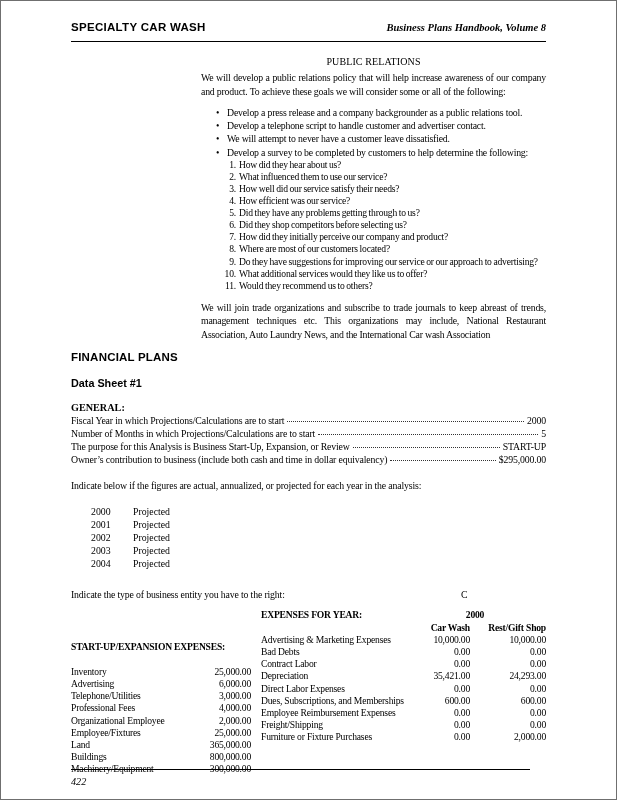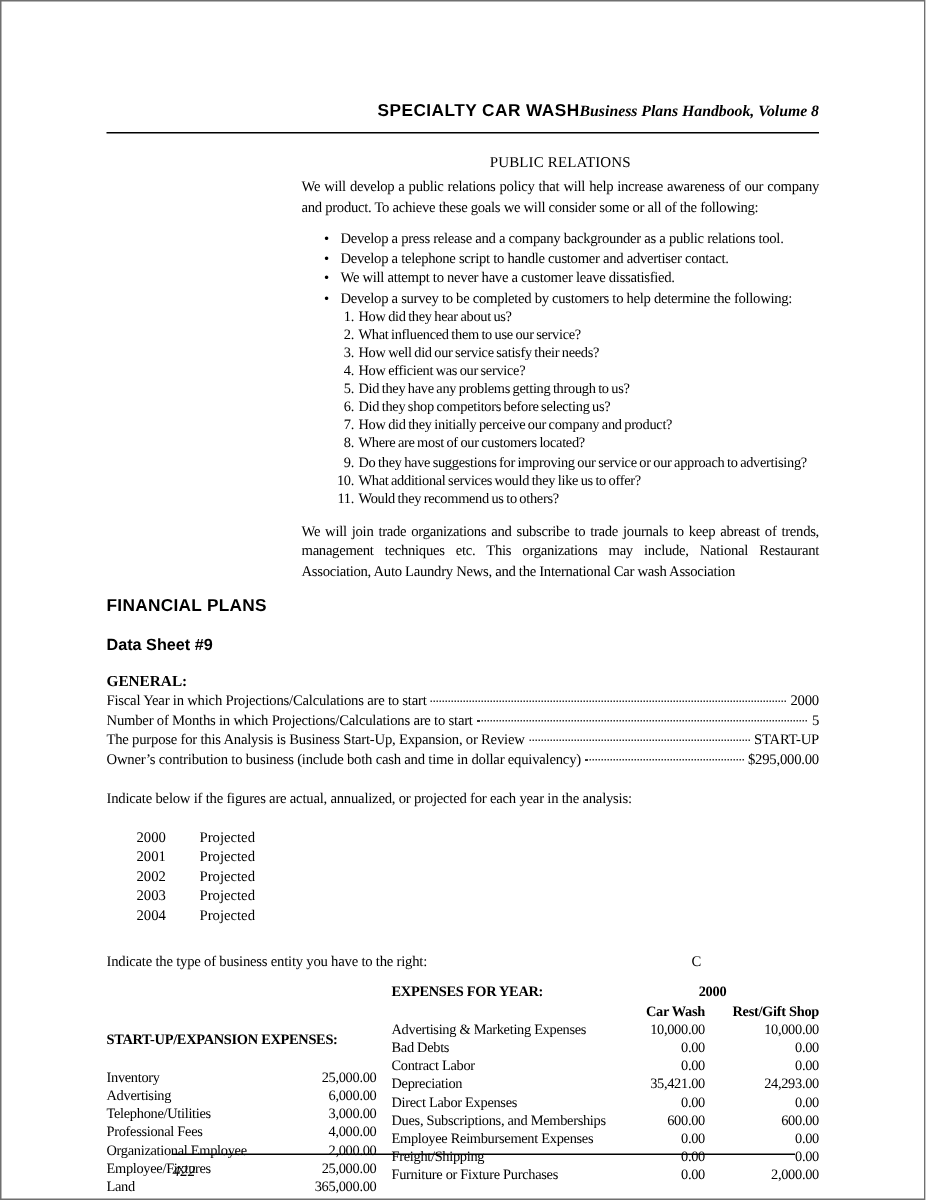--- a/index.html
+++ b/index.html
@@ -4,21 +4,21 @@
 <style>
   * { margin:0; padding:0; box-sizing:border-box; }
   html,body { background:#d9d9d9; }
   .page {
     width:617px; height:800px; margin:0 auto; background:#ffffff;
     border:1px solid #6f6f6f; position:relative; overflow:hidden;
     padding:20px 70px 0 70px; color:#000;
     font-family:"Liberation Serif", serif;
   }
   
-  .hdr { display:flex; justify-content:flex-end; align-items:baseline; height:14px;margin-top:47px; }
+  .hdr { display:flex; justify-content:space-between; align-items:baseline; height:14px; }
   .doc-title { font-family:"Liberation Sans", sans-serif; font-weight:bold; font-size:11.5px; letter-spacing:.3px; }
   .handbook { font-family:"Liberation Serif", serif; font-style:italic; font-weight:bold; font-size:10.5px; }
   .hdr-rule { border-top:1px solid #000; margin-top:6px; }
 
   
   .pr { margin-left:130px; margin-top:14px; }
   .pr-head { font-weight:normal; font-size:10px; letter-spacing:.1px;text-align:center; }
   .para { font-size:9.8px; letter-spacing:-.2px; line-height:13.5px; text-align:justify; }
   .pr .intro { margin-top:4px; }
   .bullets { margin-top:8px; }
@@ -52,21 +52,21 @@
   .lt { width:180px; flex:none; display:grid; grid-template-columns:1fr 72px; align-content:start; }
   .lt-head { grid-column:1/3; font-weight:bold; margin-bottom:12.2px; white-space:nowrap;margin-top:32px; }
   .lt .lbl { white-space:nowrap; }
   .lt .val { text-align:right; white-space:nowrap; }
   .rt { flex:1; margin-left:10px; display:grid; grid-template-columns:1fr 66px 76px; align-content:start; }
   .rt .lbl { white-space:nowrap; }
   .rt .num { text-align:right; white-space:nowrap; }
   .rt .yearhead { grid-column:2/4; text-align:center; font-weight:bold; }
 
   
-  .footer { position:absolute; left:70px; right:86px; bottom:11px; border-top:1px solid #000; padding-top:5px;margin-left:44px; }
+  .footer { position:absolute; left:70px; right:86px; bottom:11px; border-top:1px solid #000; padding-top:5px; }
   .pageno { font-style:italic; font-size:10.2px; line-height:13px; }
 </style>
 </head>
 <body>
 
 <div class="page">
 
   <div class="hdr">
     <span class="doc-title">SPECIALTY CAR WASH</span>
     <span class="handbook">Business Plans Handbook, Volume 8</span>
@@ -155,21 +155,21 @@
         <div class="q-row">
           <span class="q-num">11.</span>
           <span class="q-text">Would they recommend us to others?</span>
         </div>
       </div>
 
     <p class="para closing">We will join trade organizations and subscribe to trade journals to keep abreast of trends, management techniques etc. This organizations may include, National Restaurant Association, Auto Laundry News, and the International Car wash Association</p>
   </div>
 
   <div class="fp-head">FINANCIAL PLANS</div>
-  <div class="ds-head">Data Sheet #9</div>
+  <div class="ds-head">Data Sheet #1</div>
   <div class="gen-head">GENERAL:</div>
 
   <div class="gen-lines">
 
       <div class="gen-row">
         <span class="gen-label">Fiscal Year in which Projections/Calculations are to start</span>
         <span class="leader"></span>
         <span class="gen-value">2000</span>
       </div>
 

